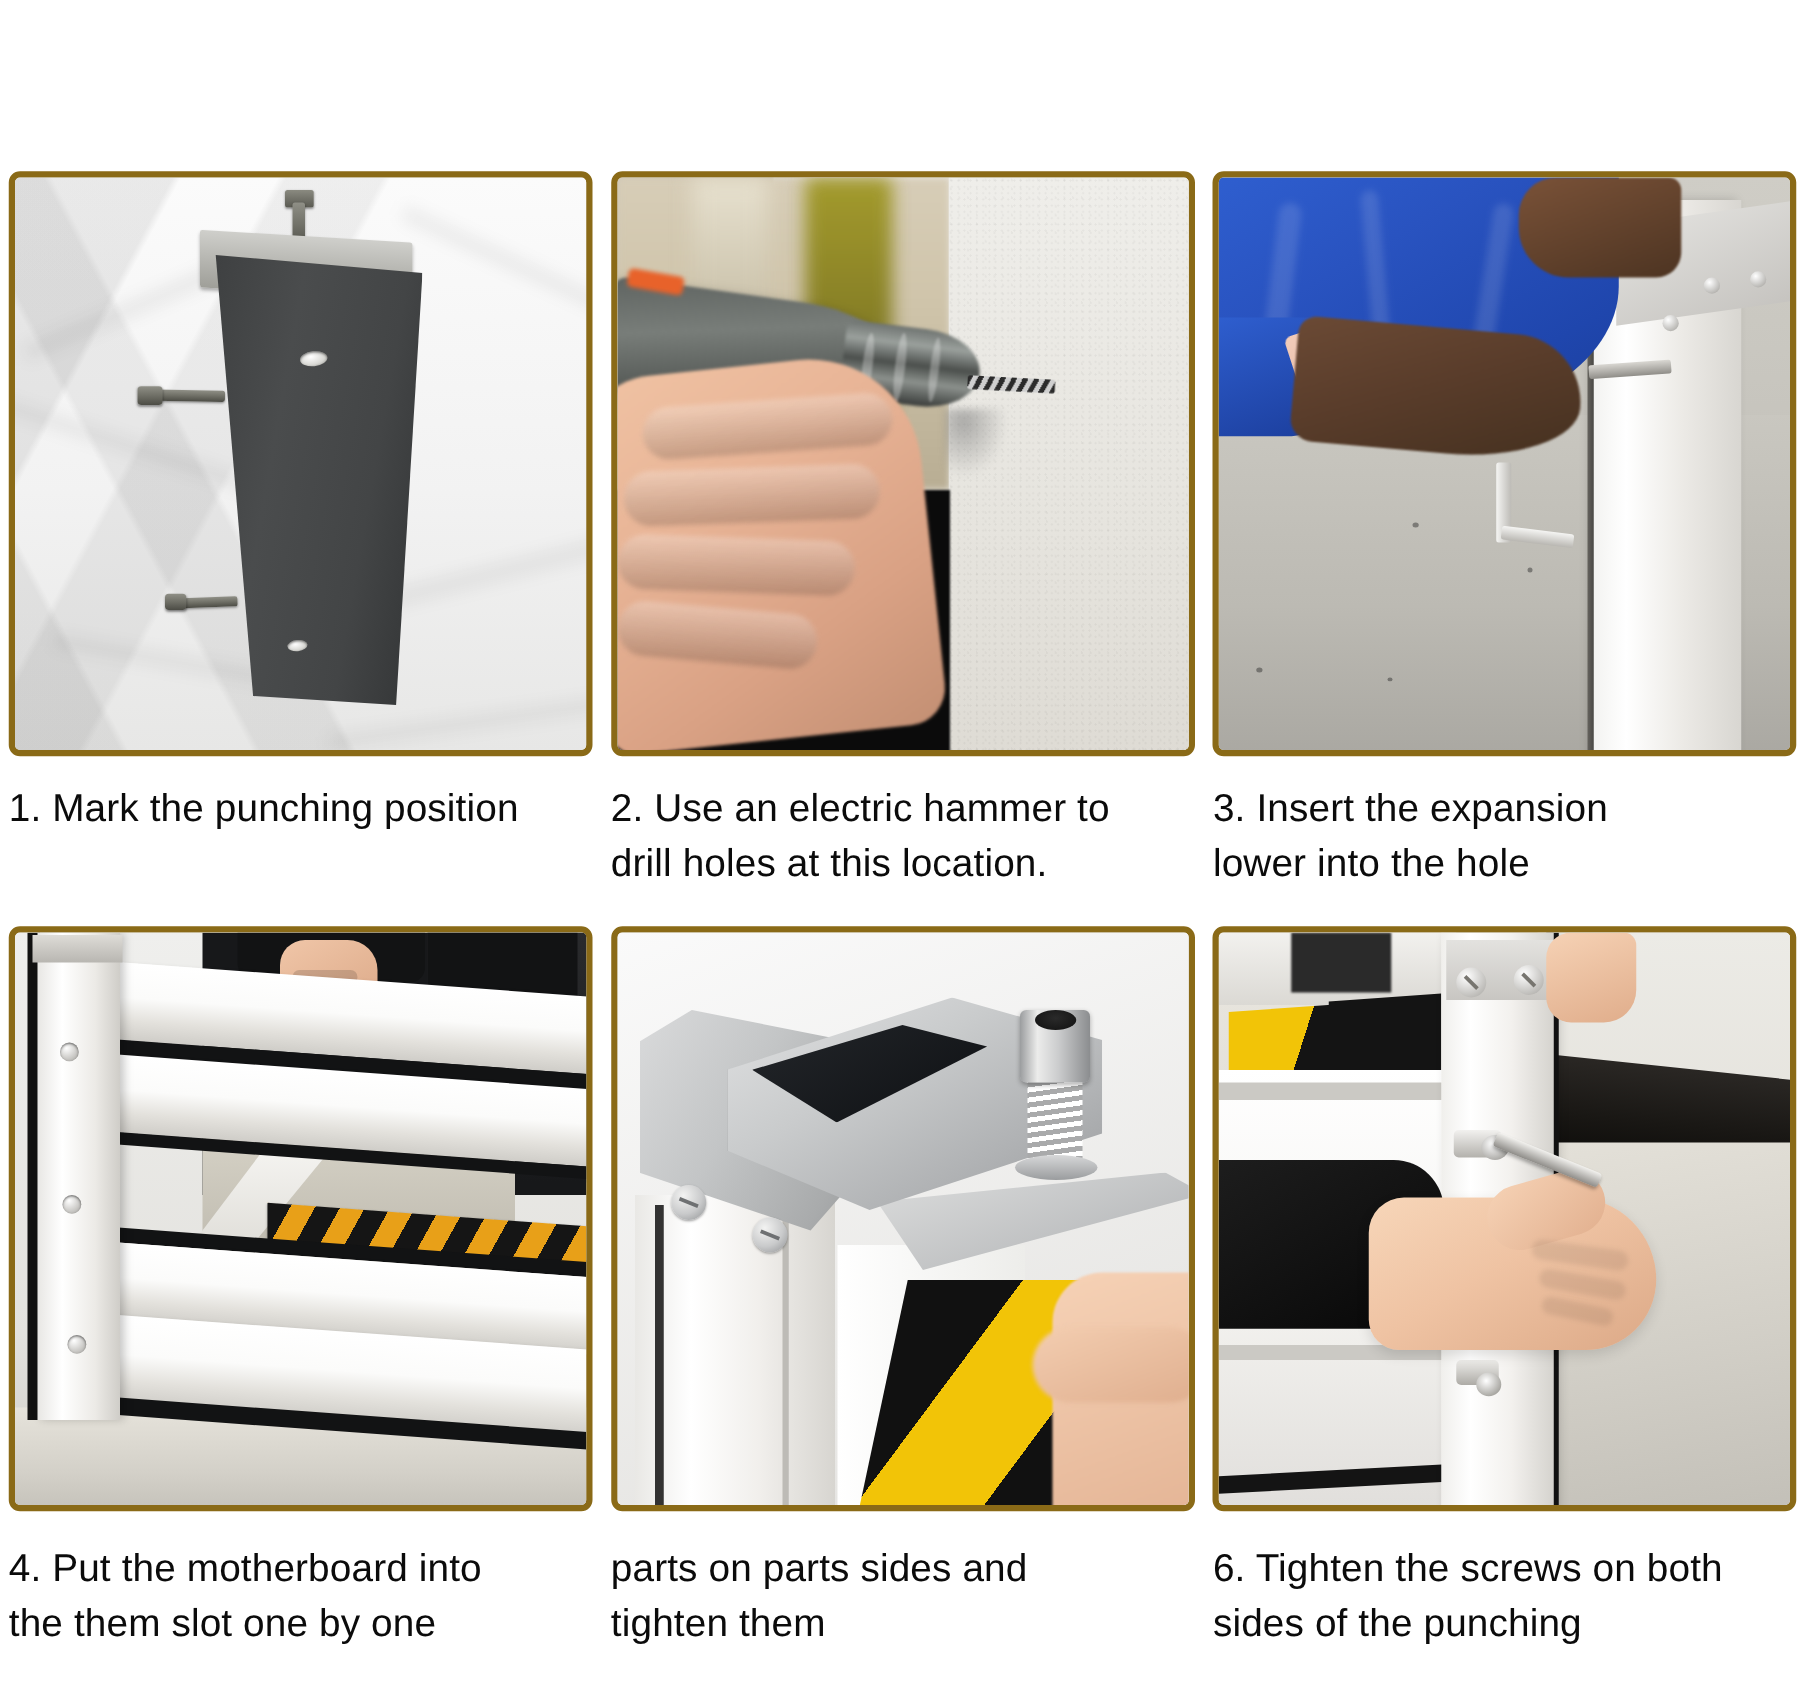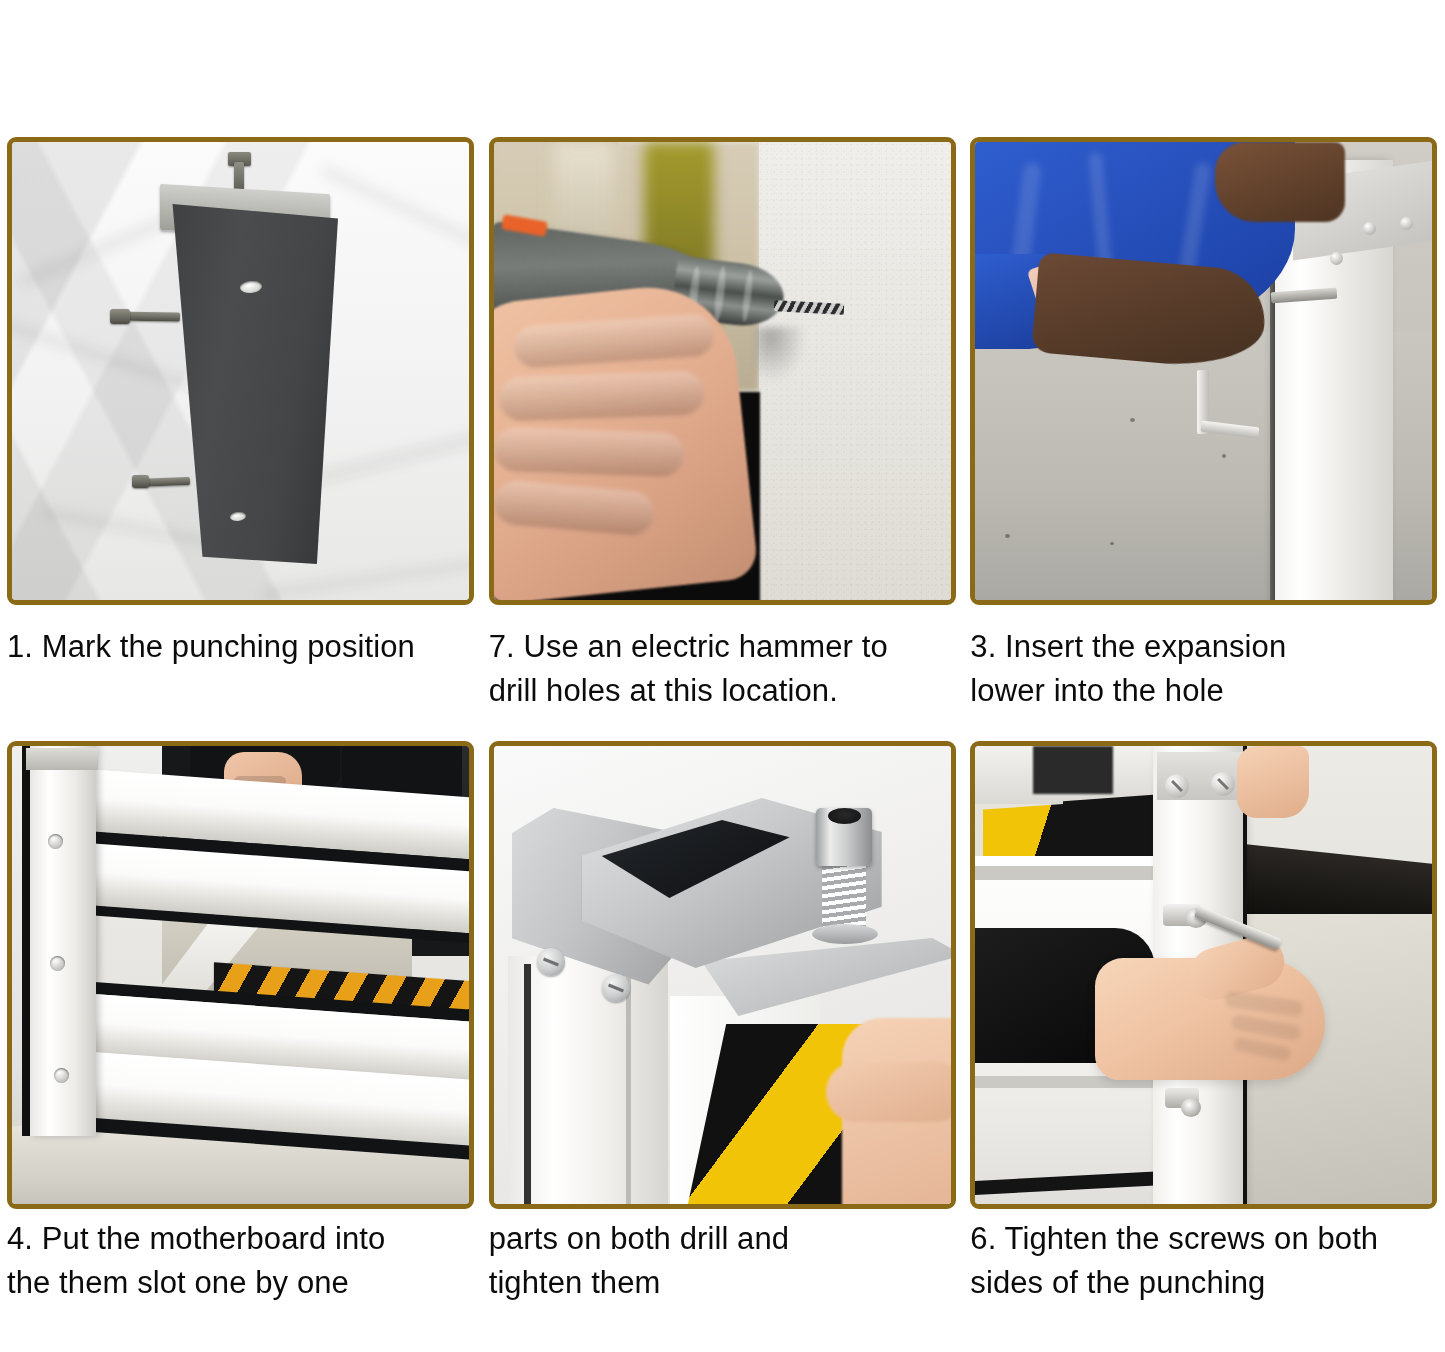--- a/index.html
+++ b/index.html
@@ -55,21 +55,21 @@
     margin-top:20px;
     font-size:31px;
     line-height:44px;
     color:#0b0b0b;
     font-weight:400;
     letter-spacing:.1px;
     width:462px;
   }
   .caption .ln{display:block;white-space:nowrap;}
 
-  .row2 .caption{margin-top:8px;}
+  .row2 .caption{margin-top:24px;}
 
   
   .p1{background:
       linear-gradient(118deg, rgba(0,0,0,.07) 0 18%, rgba(0,0,0,0) 19% 30%, rgba(0,0,0,.05) 31% 42%, rgba(0,0,0,0) 43%),
       linear-gradient(62deg, rgba(0,0,0,.06) 0 12%, rgba(0,0,0,0) 13% 27%, rgba(0,0,0,.055) 28% 38%, rgba(0,0,0,0) 39%),
       linear-gradient(180deg,#fbfbfb 0%,#f2f2f2 55%,#e7e7e6 100%);}
   .p1 .wrinkle{position:absolute;background:rgba(0,0,0,.055);filter:blur(6px);}
   .p1 .w1{left:0;top:95px;width:200px;height:14px;transform:rotate(-23deg);}
   .p1 .w2{left:-20px;top:210px;width:230px;height:12px;transform:rotate(18deg);}
   .p1 .w3{left:300px;top:70px;width:230px;height:13px;transform:rotate(25deg);}
@@ -539,21 +539,21 @@
             <div class="bit"></div>
             <div class="dust"></div>
             <div class="hand"></div>
             <div class="finger f1"></div>
             <div class="finger f2"></div>
             <div class="finger f3"></div>
             <div class="finger f4"></div>
           </div>
         </div>
         <div class="caption">
-          <span class="ln">7. Use an electric hammer to</span>
+          <span class="ln">2. Use an electric hammer to</span>
           <span class="ln">drill holes at this location.</span>
         </div>
       </div>
 
       <div class="cell">
         <div class="frame">
           <div class="photo p3">
             <div class="floor"></div>
             <div class="speck s1"></div>
             <div class="speck s2"></div>
@@ -645,21 +645,21 @@
             <div class="slot"></div>
             <div class="screwdot sd1"></div>
             <div class="screwdot sd2"></div>
             <div class="thread"></div>
             <div class="washer"></div>
             <div class="bolt5"></div>
             <div class="bolthole"></div>
           </div>
         </div>
         <div class="caption">
-          <span class="ln">parts on both drill and</span>
+          <span class="ln">parts on parts sides and</span>
           <span class="ln">tighten them</span>
         </div>
       </div>
 
       <div class="cell">
         <div class="frame">
           <div class="photo p6">
             <div class="wall6"></div>
             <div class="skirt"></div>
             <div class="floor6"></div>

